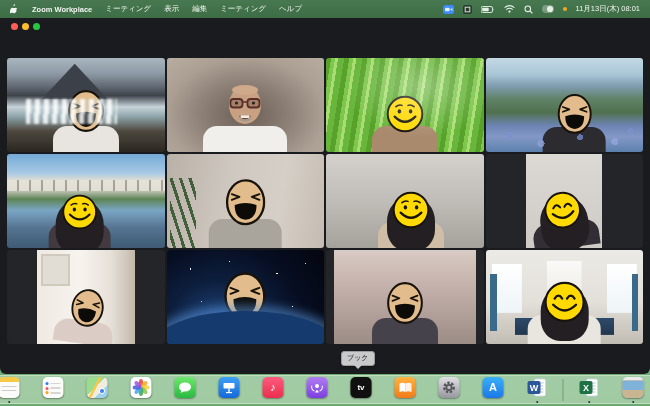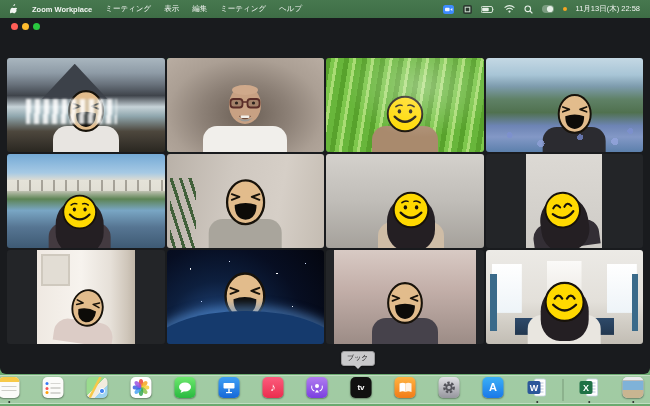--- a/index.html
+++ b/index.html
@@ -148,21 +148,21 @@
         <svg width="12" height="8" viewBox="0 0 12 8">
           <rect x="0" y="0" width="12" height="8" rx="4" fill="rgba(230,239,231,.35)"></rect>
           <circle cx="8" cy="4" r="3.1" fill="#e6efe7"></circle>
         </svg>
       </div>
       <div class="status-ic">
         <svg width="4" height="4" viewBox="0 0 4 4">
           <circle cx="2" cy="2" r="2" fill="#f5a623"></circle>
         </svg>
       </div>
-      <span id="clock">11月13日(木) 22:58</span>
+      <span id="clock">11月13日(木) 08:01</span>
   </div>
 </div>
 
 <div id="zoom-window">
   <div id="titlebar">
       <div class="tl" style="left: 11px; background: rgb(255, 95, 87);"></div>
       <div class="tl" style="left: 22px; background: rgb(254, 188, 46);"></div>
       <div class="tl" style="left: 33px; background: rgb(41, 199, 63);"></div>
     </div>
   <div id="video-grid">

